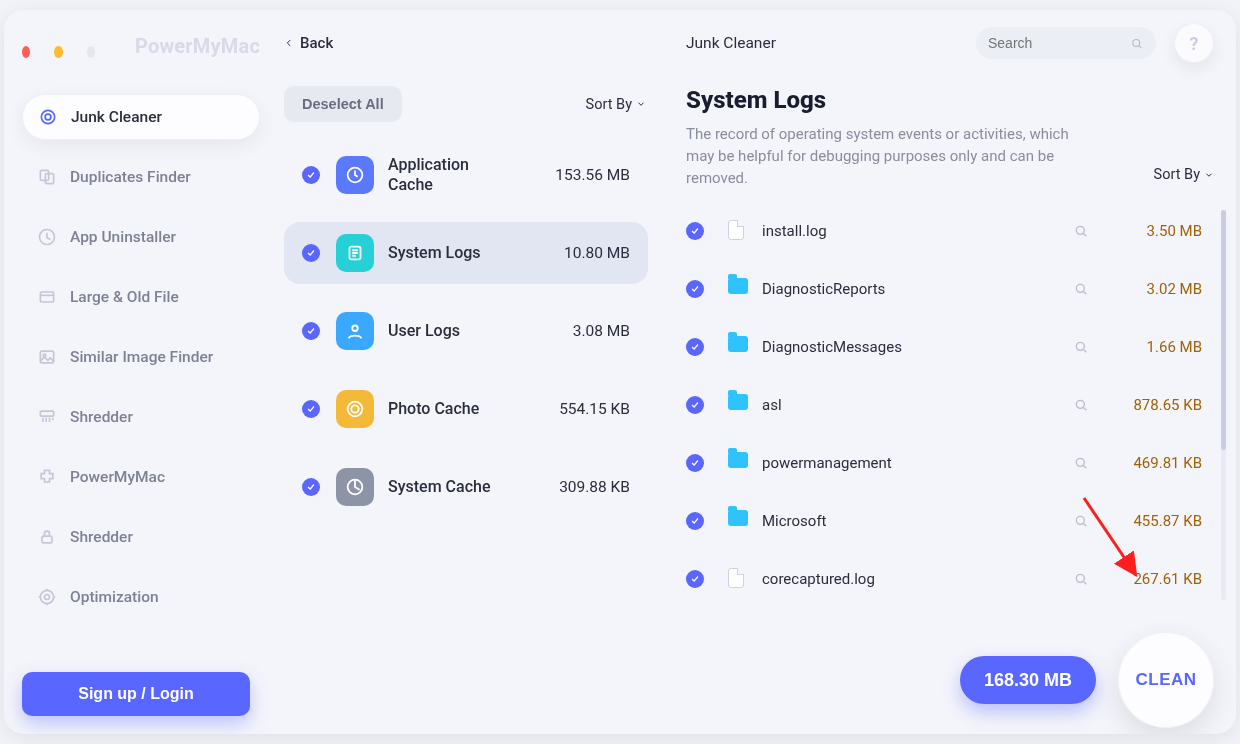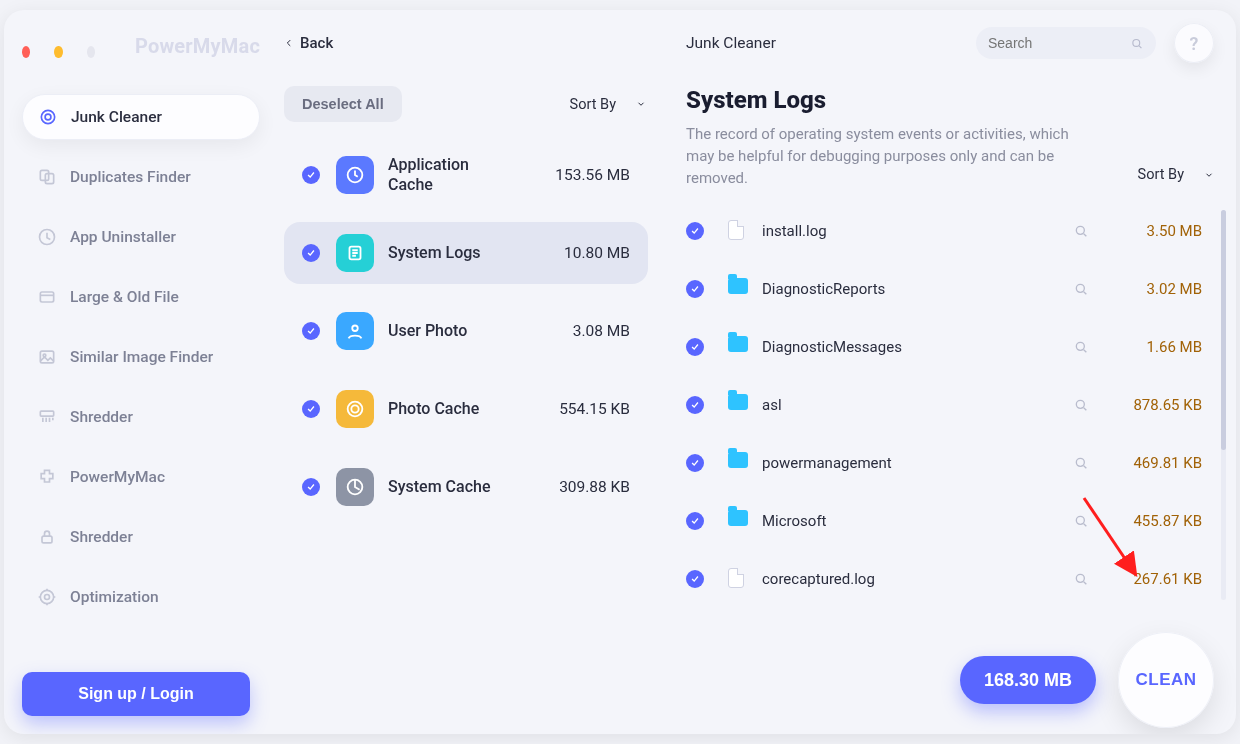--- a/index.html
+++ b/index.html
@@ -68,21 +68,21 @@
   }
   .back-row { height: 30px; display: flex; align-items: center; margin-bottom: 28px; }
   .back-btn { display: inline-flex; align-items: center; gap: 6px; color: #2a2d3e; font-size: 15px; font-weight: 500; cursor: pointer; }
 
   .mid-toolbar { display: flex; align-items: center; justify-content: space-between; margin-bottom: 22px; padding: 0 8px 0 0; }
   .deselect {
     background: #e7e9f1; color: #6a6d80; border: none;
     height: 36px; padding: 0 18px; border-radius: 10px;
     font-size: 14.5px; font-weight: 700; cursor: pointer;
   }
-  .sortby { color: #2a2d3e; font-size: 14.5px; display: inline-flex; align-items: center; gap: 20px; cursor: pointer; }
+  .sortby { color: #2a2d3e; font-size: 14.5px; display: inline-flex; align-items: center; gap: 4px; cursor: pointer; }
 
   .cat-list { display: flex; flex-direction: column; gap: 16px; padding-right: 6px;}
   .cat-row {
     display: flex; align-items: center;
     height: 62px; padding: 0 18px;
     border-radius: 16px;
     cursor: pointer;
   }
   .cat-row.selected { background: #e2e5f2; }
   .check {
@@ -324,21 +324,21 @@
       <svg viewBox="0 0 24 24" fill="none" stroke="#fff" stroke-width="3.2">
               <path d="M5 12l5 5 9-11"></path>
             </svg>
     </span>
     <span class="cat-ic" style="background:#3aa8ff">
             <svg viewBox="0 0 24 24" width="22" height="22" fill="none" stroke="#fff" stroke-width="2">
               <circle cx="12" cy="9" r="3"></circle>
               <path d="M5 20c1.5-4 12.5-4 14 0"></path>
             </svg>
           </span>
-    <span class="cat-label">User Photo</span>
+    <span class="cat-label">User Logs</span>
     <span class="cat-size">3.08 MB</span>
         </div>
         <div class="cat-row">
     <span class="check">
       <svg viewBox="0 0 24 24" fill="none" stroke="#fff" stroke-width="3.2">
               <path d="M5 12l5 5 9-11"></path>
             </svg>
     </span>
     <span class="cat-ic" style="background:#f5b93a">
             <svg viewBox="0 0 24 24" width="22" height="22" fill="none" stroke="#fff" stroke-width="2">

